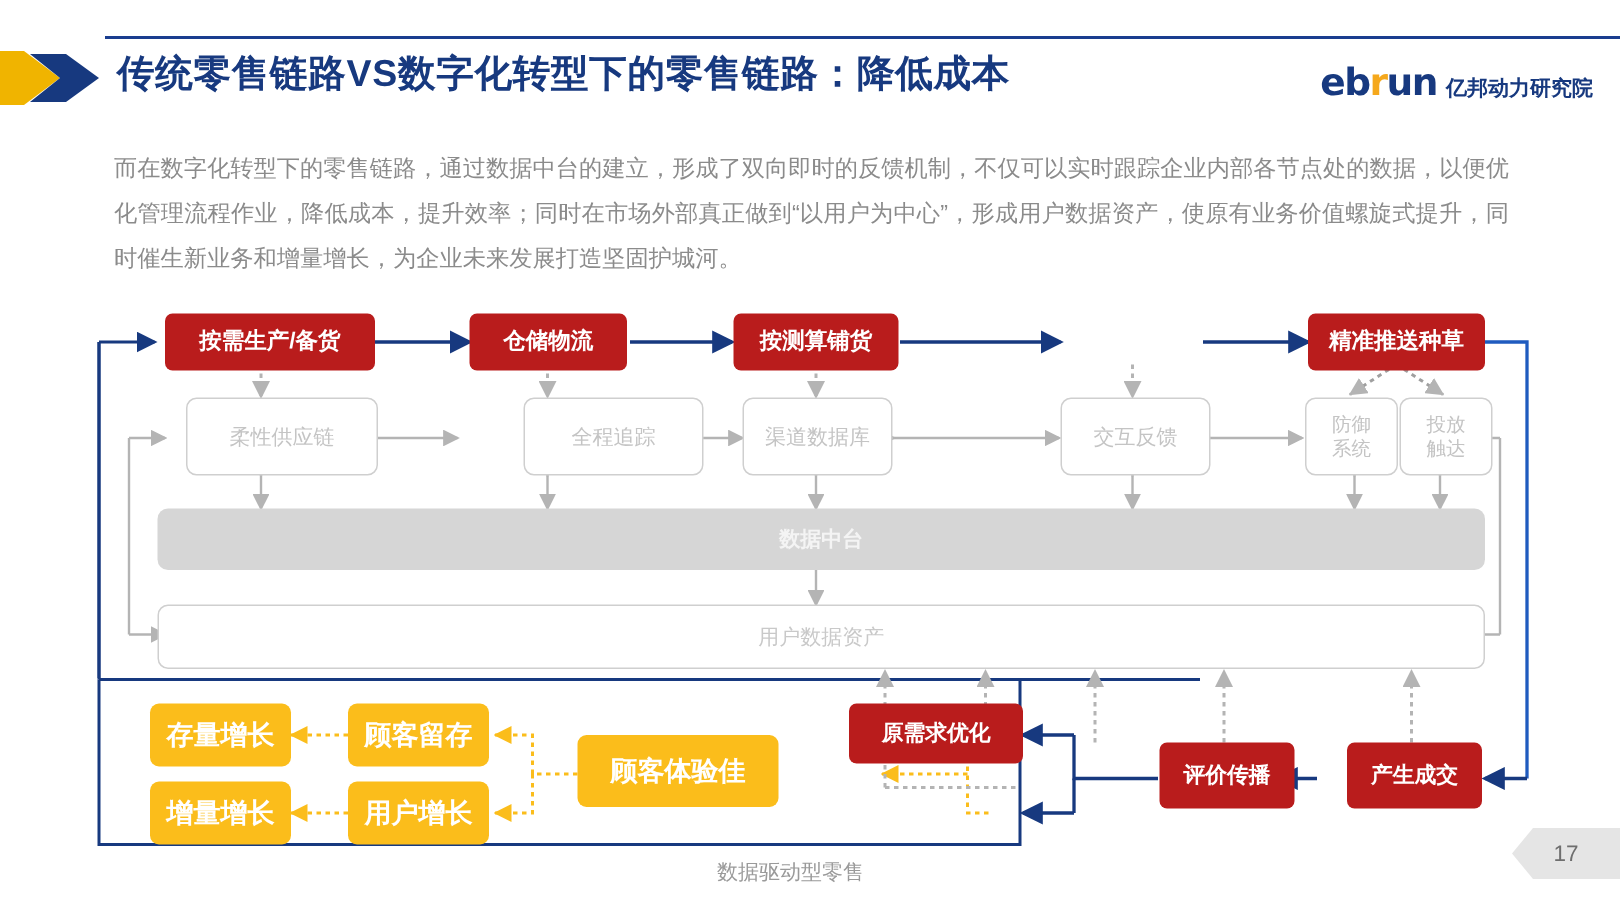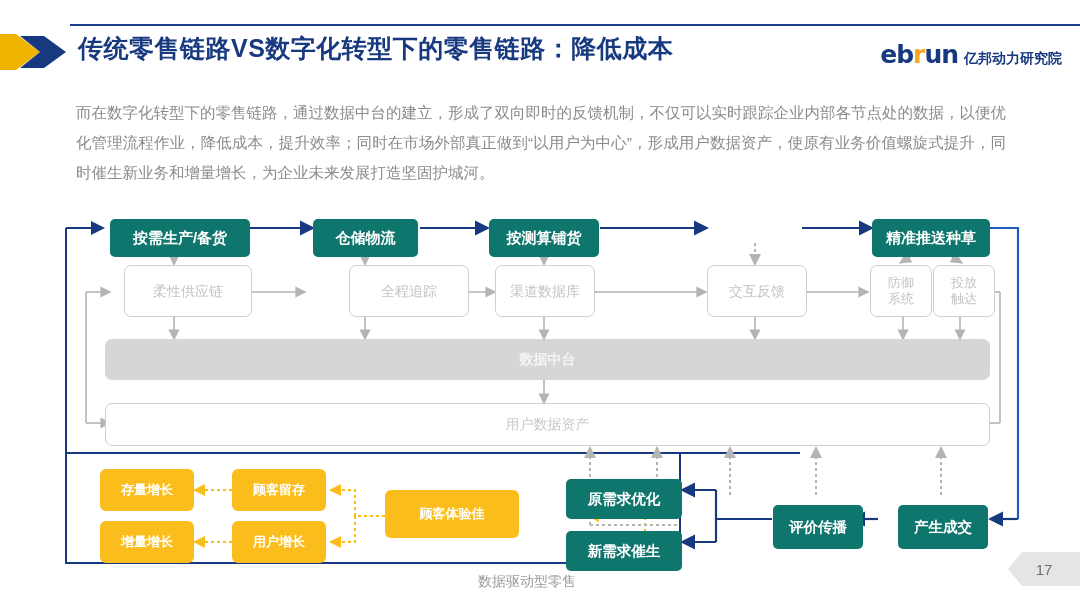--- a/index.html
+++ b/index.html
@@ -35,40 +35,40 @@
   
   .diagram{position:absolute;left:0;top:195px;width:1080px;height:400px;}
   .diagram svg{position:absolute;left:0;top:0;}
 
   .node{
     position:absolute;box-sizing:border-box;
     display:flex;align-items:center;justify-content:center;
     text-align:center;line-height:1.15;
   }
   .n-blue{
-    background:#0f766e;color:#ffffff;border-radius:5px;
-    font-size:15px;font-weight:bold;margin-top:10px;
+    background:#b91c1c;color:#ffffff;border-radius:5px;
+    font-size:15px;font-weight:bold;
   }
   .n-blue.sm{font-size:14.5px;}
   .n-gray{
     background:#ffffff;border:1.3px solid #cfcfcf;border-radius:7px;
     color:#c4c4c4;font-size:14px;
   }
   .n-gray.tiny{font-size:13px;line-height:1.25;}
   .n-fill{
     background:#d6d6d6;border-radius:7px;color:#f4f4f4;
     font-size:14px;font-weight:bold;
   }
   .n-wide{
     background:#ffffff;border:1.3px solid #cfcfcf;border-radius:7px;
     color:#c9c9c9;font-size:14px;
   }
   .n-orange{
     background:#fbbd1b;color:#ffffff;border-radius:6px;
-    font-size:13px;font-weight:bold;
+    font-size:18px;font-weight:bold;
   }
   .caption{
     position:absolute;left:478px;top:573px;
     font-size:14px;color:#9a9a9a;
   }
   .pageno{
     position:absolute;right:0px;top:552px;width:72px;height:34px;
     background:#e5e5e5;color:#6e6e6e;font-size:15px;
     display:flex;align-items:center;justify-content:center;
     clip-path:polygon(14px 0,100% 0,100% 100%,14px 100%,0 50%);
@@ -209,21 +209,20 @@
     <div class="node n-wide" style="left:105px;top:208px;width:885px;height:43px;">用户数据资产</div>
 
     <div class="node n-orange" style="left:100px;top:274px;width:94px;height:42px;">存量增长</div>
     <div class="node n-orange" style="left:100px;top:326px;width:94px;height:42px;">增量增长</div>
     <div class="node n-orange" style="left:232px;top:274px;width:94px;height:42px;">顾客留存</div>
     <div class="node n-orange" style="left:232px;top:326px;width:94px;height:42px;">用户增长</div>
 
     <div class="node n-orange" style="left:385px;top:295px;width:134px;height:48px;">顾客体验佳</div>
 
     <div class="node n-blue sm" style="left:566px;top:274px;width:116px;height:40px;">原需求优化</div>
-    <div class="node n-blue sm" style="left:566px;top:326px;width:116px;height:40px;">新需求催生</div>
 
     <div class="node n-blue sm" style="left:773px;top:300px;width:90px;height:44px;">评价传播</div>
     <div class="node n-blue sm" style="left:898px;top:300px;width:90px;height:44px;">产生成交</div>
 
   </div>
 
   <div class="caption">数据驱动型零售</div>
   <div class="pageno">17</div>
 
 </div>

